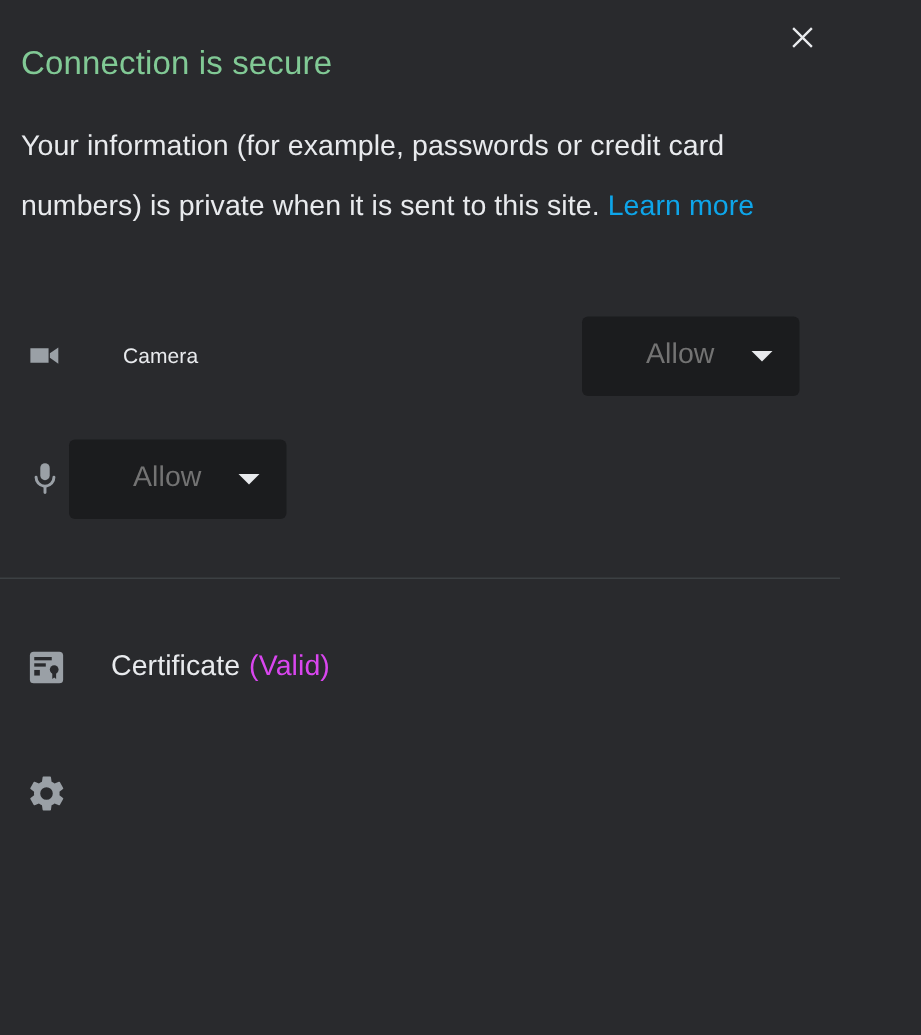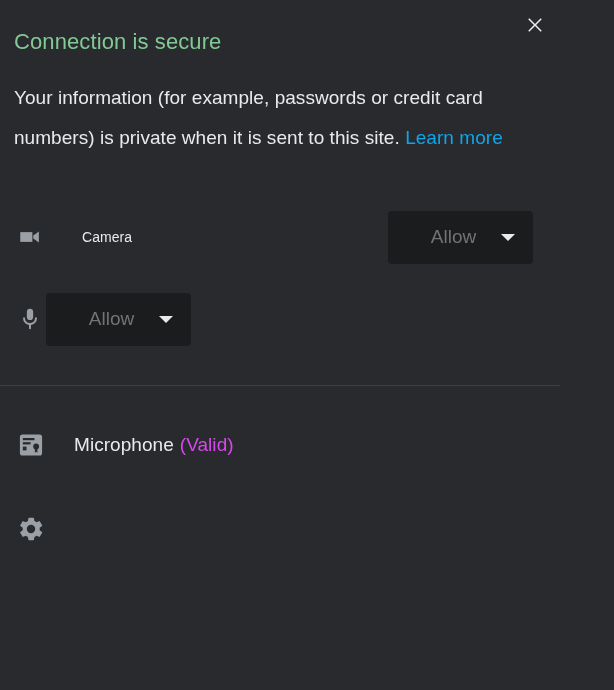--- a/index.html
+++ b/index.html
@@ -223,21 +223,21 @@
         <svg width="28" height="28" viewBox="0 0 24 24" aria-hidden="true">
           <rect x="2.5" y="3" width="19" height="18" rx="2.2" fill="#9aa0a6"></rect>
           <rect x="5" y="6" width="10" height="1.9" fill="#292a2d"></rect>
           <rect x="5" y="9.6" width="6.6" height="1.9" fill="#292a2d"></rect>
           <rect x="5" y="13.4" width="3.2" height="3.2" fill="#292a2d"></rect>
           <circle cx="16.4" cy="13.2" r="2.5" fill="#292a2d"></circle>
           <path d="M15.3 15.2h2.2v3.4l-1.1-.9-1.1.9z" fill="#292a2d"></path>
         </svg>
       </span>
       <span class="menu-text">
-        <span>Microphone</span><span class="menu-sub">(Valid)</span>
+        <span>Certificate</span><span class="menu-sub">(Valid)</span>
       </span>
     </div>
 
 
     <div class="menu-item">
       <span class="menu-icon">
         <svg width="28" height="28" viewBox="0 0 24 24" aria-hidden="true">
           <path d="M19.4 13c.04-.33.06-.66.06-1s-.02-.67-.07-1l2.03-1.58a.49.49 0 0 0 .12-.61l-1.92-3.32a.48.48 0 0 0-.59-.22l-2.39.96a7 7 0 0 0-1.73-1l-.36-2.54a.47.47 0 0 0-.47-.4h-3.84a.47.47 0 0 0-.47.4l-.36 2.54c-.62.26-1.2.6-1.73 1l-2.39-.96a.47.47 0 0 0-.59.22L2.78 8.81a.47.47 0 0 0 .12.61L4.93 11a7.9 7.9 0 0 0 0 2l-2.03 1.58a.49.49 0 0 0-.12.61l1.92 3.32c.12.22.38.3.59.22l2.39-.96c.5.4 1.1.74 1.73 1l.36 2.54c.04.23.24.4.47.4h3.84c.24 0 .44-.17.47-.4l.36-2.54a7 7 0 0 0 1.73-1l2.39.96c.22.08.47 0 .59-.22l1.92-3.32a.49.49 0 0 0-.12-.61zM12 15.6A3.6 3.6 0 1 1 12 8.4a3.6 3.6 0 0 1 0 7.2z" fill="#9aa0a6"></path>
         </svg>
       </span>

